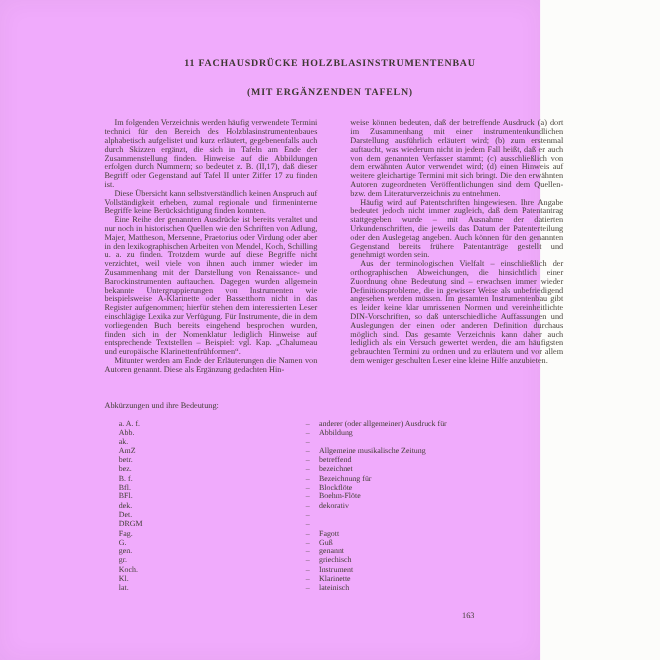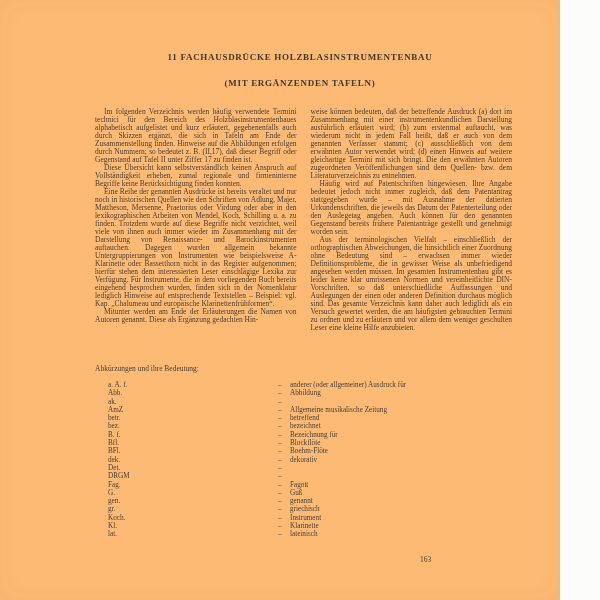--- a/index.html
+++ b/index.html
@@ -7,23 +7,23 @@
     padding: 0;
     width: 600px;
     height: 600px;
     background: #fcfcfa;
     font-family: "Liberation Serif", "DejaVu Serif", serif;
     color: #46403a;
     overflow: hidden;
   }
   .page {
     position: relative;
-    width: 560px;
+    width: 491px;
     height: 600px;
-    background: #fdba74;
+    background: #f0abfc;
     box-shadow: inset 0 0 22px rgba(60,55,45,0.05);
   }
   .title, .subtitle {
     position: absolute;
     left: 0;
     width: 600px;
     text-align: center;
     font-weight: 700;
     font-size: 9px;
     letter-spacing: 0.7px;
@@ -31,21 +31,21 @@
     white-space: nowrap;
   }
   .title { top: 52px; }
   .subtitle { top: 78px; }
   .columns {
     position: absolute;
     top: 108px;
     left: 95px;
     width: 417px;
     display: flex;
-    gap: 14px;
+    gap: 30px;
   }
   .col {
     width: 201.5px;
     font-size: 7.5px;
     line-height: 8px;
     text-align: justify;
   }
   .col p {
     margin: 0;
     padding: 0;

